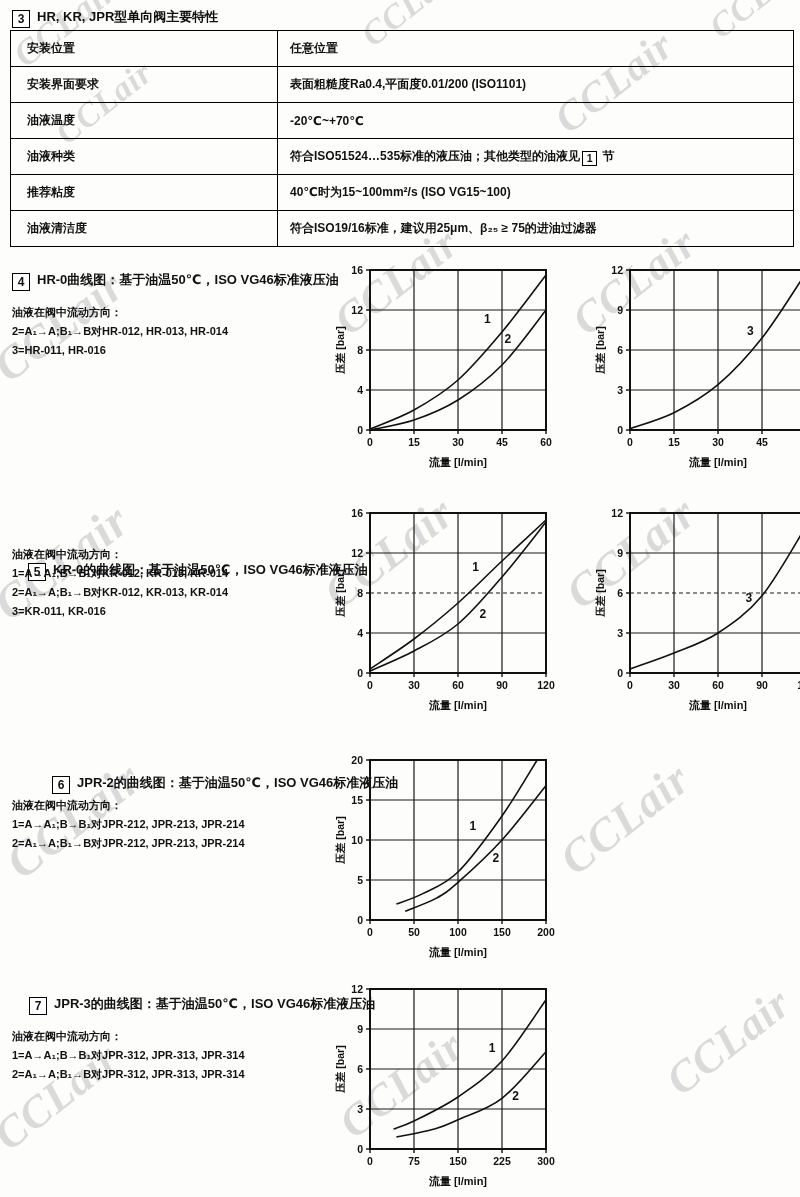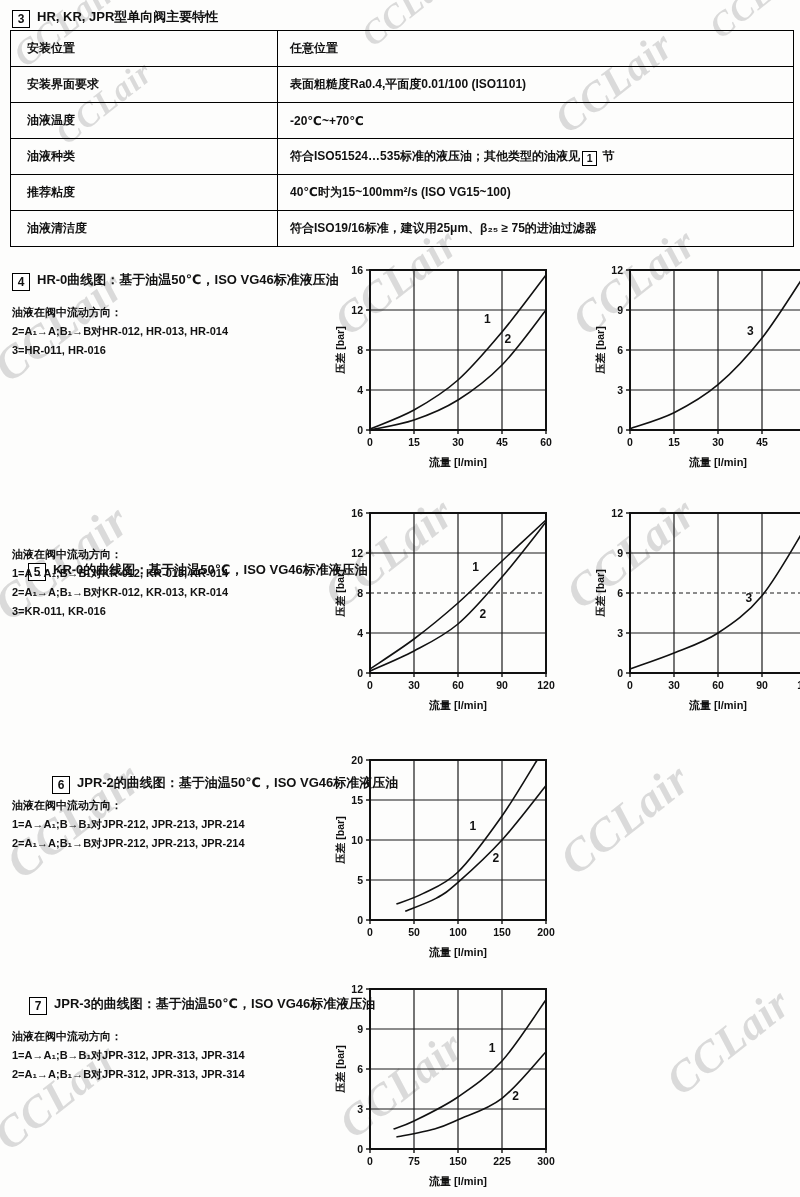--- a/index.html
+++ b/index.html
@@ -54,21 +54,21 @@
     </div>
 
     <table class="spec" id="spec-table">
         <tbody>
           <tr>
             <td class="lbl">安装位置</td>
             <td class="val">任意位置</td>
           </tr>
           <tr>
             <td class="lbl">安装界面要求</td>
-            <td class="val">表面粗糙度Ra0.4,平面度0.01/100 (ISO1101)</td>
+            <td class="val">表面粗糙度Ra0.4,平面度0.01/200 (ISO1101)</td>
           </tr>
           <tr>
             <td class="lbl">油液温度</td>
             <td class="val">-20℃~+70℃</td>
           </tr>
           <tr>
             <td class="lbl">油液种类</td>
             <td class="val">符合ISO51524…535标准的液压油；其他类型的油液见<span class="numbox small">1</span> 节</td>
           </tr>
           <tr>

